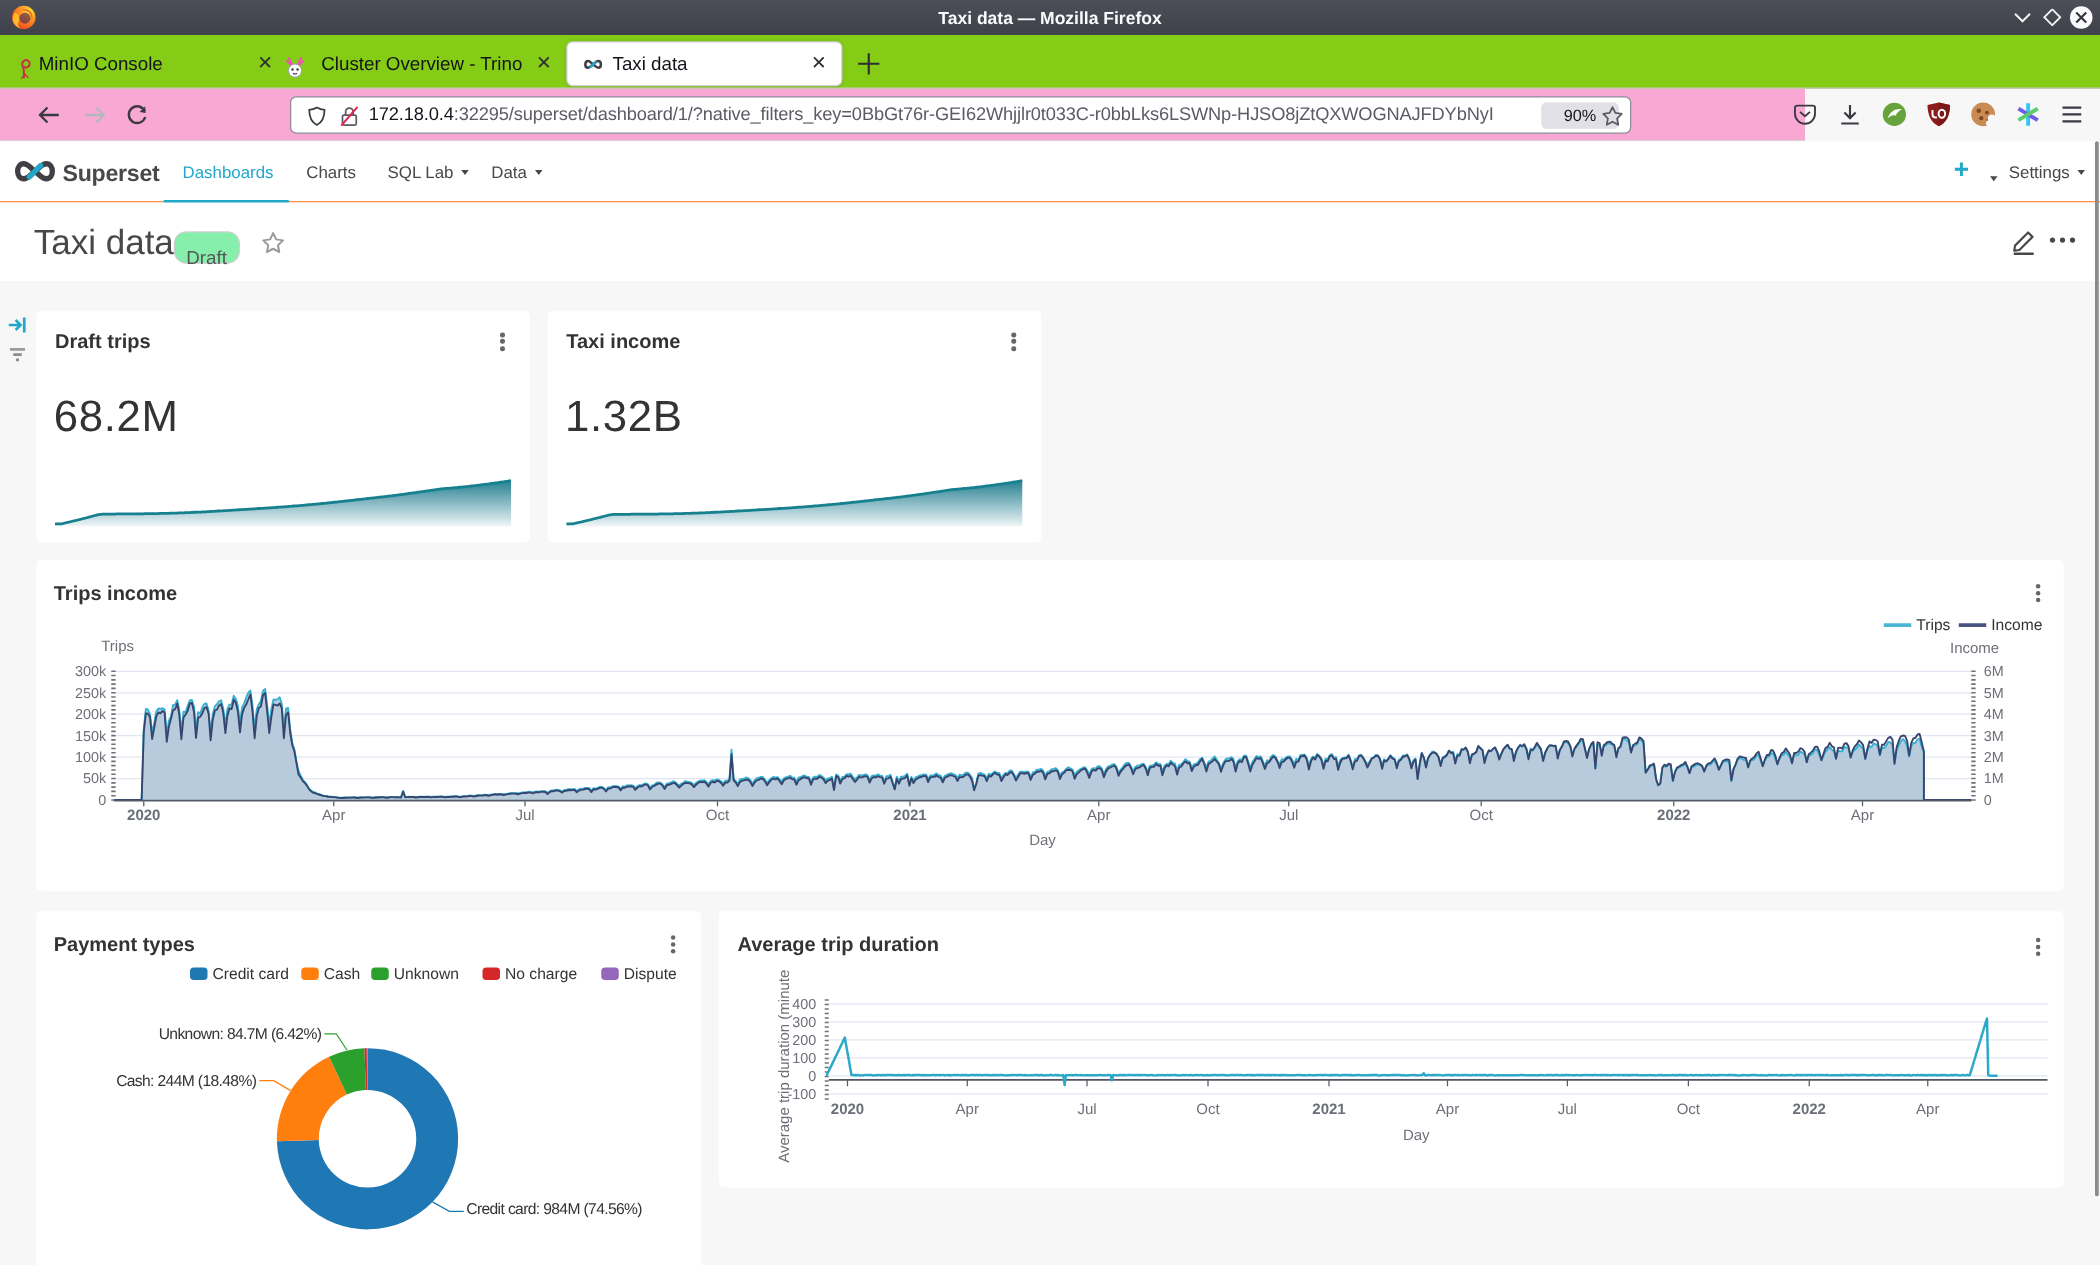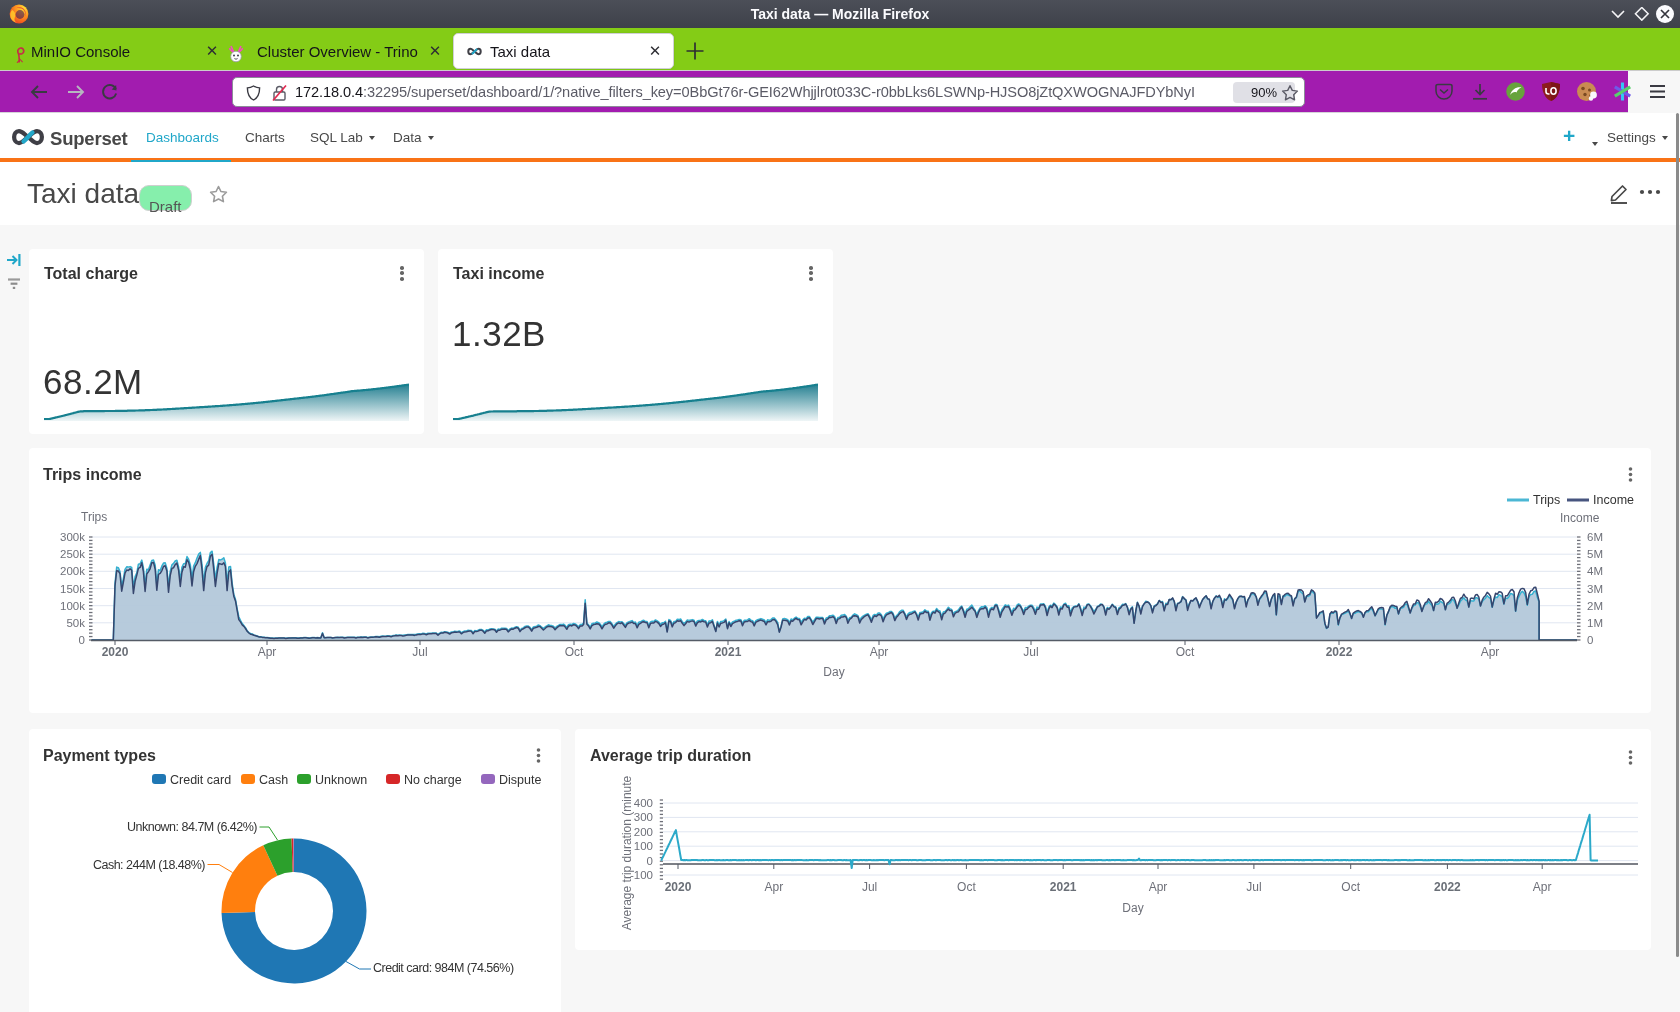--- a/index.html
+++ b/index.html
@@ -12,31 +12,31 @@
   background:linear-gradient(#4c4f58,#3e414a); }
 #titlebar .wtitle { position:absolute; left:0; right:0; top:6px; text-align:center;
   color:#fbfbfe; font-size:14px;font-weight:bold; }
 #tabbar { position:absolute; left:0; top:28px; width:1680px; height:43px;
   background:#84cc16; border-bottom:1px solid #ccc; }
 .tab { position:absolute; top:5px; height:36px; font-size:15px; color:#15141a; }
 .tab .tx { position:absolute; top:10px; }
 .tabclose { position:absolute; top:10px; width:16px; height:16px; color:#2e2e33; font-size:15px; line-height:16px; text-align:center;}
 #activetab { position:absolute; left:453px; top:5px; width:221px; height:36px;
   background:#fff; border:1px solid #d0d0d7; border-radius:5px; box-shadow:0 0 2px rgba(0,0,0,.12); }
-#navbar { position:absolute; left:0; top:71px; width:1628px; height:42px;
-  background:#a21caf; border-bottom:1px solid #d4d4d8; }
+#navbar { position:absolute; left:0; top:71px; width:1444px; height:42px;
+  background:#f9a8d4; border-bottom:1px solid #d4d4d8; }
 #urlbar { position:absolute; left:232px; top:6px; width:1073px; height:30px;
   background:#fff; border:1px solid #8c8c99; border-radius:5px; }
 #urlbar .txt { position:absolute; left:62px; top:6px; font-size:14.6px; letter-spacing:-0.1px; color:#5b5b66; white-space:nowrap; overflow:hidden; width:930px;}
 #urlbar .txt b { color:#15141a; font-weight:400; }
 .zoompill { position:absolute; left:1000px; top:4px; height:21px; padding:0 18px; background:#e0e0e6;
   border-radius:4px; font-size:13px; color:#15141a; line-height:21px; }
 
 #snav { position:absolute; left:0; top:113px; width:1680px; height:49px; background:#fff;
-  border-bottom:4px solid #f97316; }
+  border-bottom:1px solid #f97316; }
 #snav .brand { position:absolute; left:50px; top:15px; font-size:18.5px; font-weight:700; color:#484848; letter-spacing:-0.2px; }
 #snav .mi { position:absolute; top:17px; font-size:13.5px; color:#484848; }
 #snav .mi.act { color:#20a7c9; }
 #snav .under { position:absolute; left:131px; top:46.5px; width:100px; height:3px; background:#20a7c9; }
 .caret { display:inline-block; width:0; height:0; border-left:3.5px solid transparent;
   border-right:3.5px solid transparent; border-top:4.5px solid #484848; margin-left:6px; vertical-align:2px;}
 #shead { position:absolute; left:0; top:162px; width:1680px; height:63px; background:#fff; }
 #shead .t { position:absolute; left:27px; top:16px; font-size:28px; font-weight:500; color:#484848; }
 .draft { position:absolute; left:139px; top:23px; height:19px; padding:12px 9px; border:1px solid #cfcfcf;
   border-radius:10px; background:#86efac; font-size:15px; color:#555; line-height:17px; }
@@ -227,33 +227,33 @@
   <path d="M13.4,1 L13.4,13" stroke="#20a7c9" stroke-width="2.2"></path>
 </svg>
 <svg class="abs" style="left:7px;top:278px" width="14" height="13" viewBox="0 0 14 13">
   <path d="M1,1.5 L13,1.5" stroke="#9a9a9a" stroke-width="2.2"></path>
   <path d="M3.6,5.7 L10.4,5.7" stroke="#8c8c8c" stroke-width="2.2"></path>
   <path d="M5.8,9.9 L8.2,9.9" stroke="#8c8c8c" stroke-width="2.2"></path>
 </svg>
 
 <div class="card" style="left:29px;top:249px;width:395px;height:185px;"></div>
 <div class="card" style="left:438px;top:249px;width:395px;height:185px;"></div>
-<div class="ctitle" style="left:44px;top:265px;">Total charge</div>
+<div class="ctitle" style="left:44px;top:265px;">Draft trips</div>
 <div class="ctitle" style="left:453px;top:265px;">Taxi income</div>
 <div class="kebab" style="left:400px;top:266px;">
     <i></i>
     <i></i>
     <i></i>
   </div>
 <div class="kebab" style="left:809px;top:266px;">
     <i></i>
     <i></i>
     <i></i>
   </div>
-<div class="bignum" style="left:43px;top:314px;margin-top:48px;">68.2M</div>
+<div class="bignum" style="left:43px;top:314px;">68.2M</div>
 <div class="bignum" style="left:452px;top:314px;">1.32B</div>
 <svg width="365" height="41" viewBox="44 383 365 41" style="position:absolute;left:44px;top:383px">
     <defs>
       <linearGradient id="g1" x1="0" y1="0" x2="0" y2="1">
         <stop offset="0" stop-color="#1b7a8c" stop-opacity="0.95"></stop>
         <stop offset="1" stop-color="#1b7a8c" stop-opacity="0.07"></stop>
       </linearGradient>
     </defs>
     <path d="M44.0,421 L44.0,419.0 L44.4,419.0 L44.8,419.0 L45.3,419.0 L45.7,419.0 L46.1,419.0 L46.5,419.0 L47.0,419.0 L47.4,419.0 L47.8,419.0 L48.2,419.0 L48.6,419.0 L49.1,419.0 L49.5,419.0 L49.9,418.9 L50.3,418.8 L50.8,418.7 L51.2,418.6 L51.6,418.5 L52.0,418.4 L52.4,418.3 L52.9,418.2 L53.3,418.1 L53.7,418.0 L54.1,417.9 L54.5,417.8 L55.0,417.7 L55.4,417.7 L55.8,417.5 L56.2,417.4 L56.7,417.3 L57.1,417.2 L57.5,417.1 L57.9,417.0 L58.3,416.9 L58.8,416.8 L59.2,416.7 L59.6,416.6 L60.0,416.5 L60.5,416.4 L60.9,416.3 L61.3,416.2 L61.7,416.1 L62.1,416.0 L62.6,415.9 L63.0,415.8 L63.4,415.7 L63.8,415.6 L64.3,415.5 L64.7,415.4 L65.1,415.3 L65.5,415.1 L65.9,415.0 L66.4,414.9 L66.8,414.8 L67.2,414.7 L67.6,414.6 L68.1,414.5 L68.5,414.4 L68.9,414.3 L69.3,414.2 L69.7,414.1 L70.2,414.0 L70.6,413.8 L71.0,413.7 L71.4,413.6 L71.8,413.5 L72.3,413.4 L72.7,413.3 L73.1,413.2 L73.5,413.1 L74.0,412.9 L74.4,412.8 L74.8,412.7 L75.2,412.6 L75.6,412.5 L76.1,412.4 L76.5,412.3 L76.9,412.2 L77.3,412.0 L77.8,411.9 L78.2,411.9 L78.6,411.7 L79.0,411.6 L79.4,411.6 L79.9,411.5 L80.3,411.4 L80.7,411.4 L81.1,411.4 L81.6,411.3 L82.0,411.3 L82.4,411.3 L82.8,411.3 L83.2,411.3 L83.7,411.2 L84.1,411.2 L84.5,411.2 L84.9,411.2 L85.4,411.2 L85.8,411.2 L86.2,411.2 L86.6,411.2 L87.0,411.2 L87.5,411.2 L87.9,411.2 L88.3,411.2 L88.7,411.2 L89.2,411.2 L89.6,411.2 L90.0,411.2 L90.4,411.2 L90.8,411.2 L91.3,411.2 L91.7,411.2 L92.1,411.2 L92.5,411.2 L92.9,411.1 L93.4,411.1 L93.8,411.1 L94.2,411.1 L94.6,411.1 L95.1,411.1 L95.5,411.1 L95.9,411.1 L96.3,411.1 L96.7,411.1 L97.2,411.1 L97.6,411.1 L98.0,411.1 L98.4,411.1 L98.9,411.1 L99.3,411.1 L99.7,411.1 L100.1,411.1 L100.5,411.1 L101.0,411.1 L101.4,411.1 L101.8,411.1 L102.2,411.1 L102.7,411.1 L103.1,411.1 L103.5,411.1 L103.9,411.1 L104.3,411.1 L104.8,411.0 L105.2,411.0 L105.6,411.0 L106.0,411.0 L106.5,411.0 L106.9,411.0 L107.3,411.0 L107.7,411.0 L108.1,411.0 L108.6,411.0 L109.0,411.0 L109.4,411.0 L109.8,411.0 L110.2,411.0 L110.7,411.0 L111.1,411.0 L111.5,411.0 L111.9,411.0 L112.4,411.0 L112.8,411.0 L113.2,411.0 L113.6,411.0 L114.0,411.0 L114.5,411.0 L114.9,411.0 L115.3,410.9 L115.7,410.9 L116.2,410.9 L116.6,410.9 L117.0,410.9 L117.4,410.9 L117.8,410.9 L118.3,410.9 L118.7,410.9 L119.1,410.9 L119.5,410.9 L120.0,410.9 L120.4,410.9 L120.8,410.9 L121.2,410.9 L121.6,410.9 L122.1,410.9 L122.5,410.8 L122.9,410.8 L123.3,410.8 L123.8,410.8 L124.2,410.8 L124.6,410.8 L125.0,410.8 L125.4,410.8 L125.9,410.8 L126.3,410.8 L126.7,410.8 L127.1,410.8 L127.5,410.7 L128.0,410.7 L128.4,410.7 L128.8,410.7 L129.2,410.7 L129.7,410.7 L130.1,410.7 L130.5,410.7 L130.9,410.7 L131.3,410.7 L131.8,410.7 L132.2,410.6 L132.6,410.6 L133.0,410.6 L133.5,410.6 L133.9,410.6 L134.3,410.6 L134.7,410.6 L135.1,410.6 L135.6,410.5 L136.0,410.5 L136.4,410.5 L136.8,410.5 L137.3,410.5 L137.7,410.5 L138.1,410.5 L138.5,410.5 L138.9,410.4 L139.4,410.4 L139.8,410.4 L140.2,410.4 L140.6,410.4 L141.1,410.4 L141.5,410.4 L141.9,410.4 L142.3,410.3 L142.7,410.3 L143.2,410.3 L143.6,410.3 L144.0,410.3 L144.4,410.3 L144.8,410.3 L145.3,410.2 L145.7,410.2 L146.1,410.2 L146.5,410.2 L147.0,410.2 L147.4,410.2 L147.8,410.1 L148.2,410.1 L148.6,410.1 L149.1,410.1 L149.5,410.1 L149.9,410.1 L150.3,410.0 L150.8,410.0 L151.2,410.0 L151.6,410.0 L152.0,410.0 L152.4,410.0 L152.9,409.9 L153.3,409.9 L153.7,409.9 L154.1,409.9 L154.6,409.9 L155.0,409.8 L155.4,409.8 L155.8,409.8 L156.2,409.8 L156.7,409.8 L157.1,409.7 L157.5,409.7 L157.9,409.7 L158.4,409.7 L158.8,409.7 L159.2,409.6 L159.6,409.6 L160.0,409.6 L160.5,409.6 L160.9,409.6 L161.3,409.6 L161.7,409.5 L162.2,409.5 L162.6,409.5 L163.0,409.5 L163.4,409.4 L163.8,409.4 L164.3,409.4 L164.7,409.4 L165.1,409.4 L165.5,409.3 L165.9,409.3 L166.4,409.3 L166.8,409.3 L167.2,409.2 L167.6,409.2 L168.1,409.2 L168.5,409.1 L168.9,409.1 L169.3,409.1 L169.7,409.1 L170.2,409.1 L170.6,409.0 L171.0,409.0 L171.4,409.0 L171.9,409.0 L172.3,408.9 L172.7,408.9 L173.1,408.9 L173.5,408.9 L174.0,408.8 L174.4,408.8 L174.8,408.8 L175.2,408.8 L175.7,408.7 L176.1,408.7 L176.5,408.7 L176.9,408.7 L177.3,408.6 L177.8,408.6 L178.2,408.6 L178.6,408.6 L179.0,408.5 L179.5,408.5 L179.9,408.5 L180.3,408.5 L180.7,408.4 L181.1,408.4 L181.6,408.4 L182.0,408.4 L182.4,408.3 L182.8,408.3 L183.2,408.3 L183.7,408.3 L184.1,408.2 L184.5,408.2 L184.9,408.2 L185.4,408.2 L185.8,408.1 L186.2,408.1 L186.6,408.1 L187.0,408.0 L187.5,408.0 L187.9,408.0 L188.3,408.0 L188.7,407.9 L189.2,407.9 L189.6,407.9 L190.0,407.9 L190.4,407.9 L190.8,407.8 L191.3,407.8 L191.7,407.8 L192.1,407.7 L192.5,407.7 L193.0,407.7 L193.4,407.7 L193.8,407.6 L194.2,407.6 L194.6,407.6 L195.1,407.5 L195.5,407.5 L195.9,407.5 L196.3,407.5 L196.8,407.4 L197.2,407.4 L197.6,407.4 L198.0,407.4 L198.4,407.3 L198.9,407.3 L199.3,407.3 L199.7,407.2 L200.1,407.2 L200.5,407.2 L201.0,407.2 L201.4,407.2 L201.8,407.1 L202.2,407.1 L202.7,407.1 L203.1,407.1 L203.5,407.0 L203.9,407.0 L204.3,407.0 L204.8,406.9 L205.2,406.9 L205.6,406.9 L206.0,406.9 L206.5,406.8 L206.9,406.8 L207.3,406.8 L207.7,406.8 L208.1,406.7 L208.6,406.7 L209.0,406.7 L209.4,406.6 L209.8,406.6 L210.3,406.6 L210.7,406.6 L211.1,406.5 L211.5,406.5 L211.9,406.5 L212.4,406.4 L212.8,406.4 L213.2,406.4 L213.6,406.4 L214.1,406.3 L214.5,406.3 L214.9,406.3 L215.3,406.2 L215.7,406.2 L216.2,406.2 L216.6,406.2 L217.0,406.1 L217.4,406.1 L217.8,406.1 L218.3,406.1 L218.7,406.0 L219.1,406.0 L219.5,406.0 L220.0,406.0 L220.4,405.9 L220.8,405.9 L221.2,405.9 L221.6,405.8 L222.1,405.8 L222.5,405.8 L222.9,405.7 L223.3,405.7 L223.8,405.7 L224.2,405.6 L224.6,405.6 L225.0,405.6 L225.4,405.5 L225.9,405.5 L226.3,405.5 L226.7,405.5 L227.1,405.4 L227.6,405.4 L228.0,405.4 L228.4,405.3 L228.8,405.3 L229.2,405.3 L229.7,405.2 L230.1,405.2 L230.5,405.2 L230.9,405.1 L231.4,405.1 L231.8,405.1 L232.2,405.0 L232.6,405.0 L233.0,405.0 L233.5,404.9 L233.9,404.9 L234.3,404.9 L234.7,404.8 L235.2,404.8 L235.6,404.8 L236.0,404.7 L236.4,404.7 L236.8,404.7 L237.3,404.6 L237.7,404.6 L238.1,404.6 L238.5,404.5 L238.9,404.5 L239.4,404.5 L239.8,404.4 L240.2,404.4 L240.6,404.4 L241.1,404.3 L241.5,404.3 L241.9,404.2 L242.3,404.2 L242.7,404.2 L243.2,404.1 L243.6,404.1 L244.0,404.1 L244.4,404.0 L244.9,404.0 L245.3,403.9 L245.7,403.9 L246.1,403.9 L246.5,403.8 L247.0,403.8 L247.4,403.8 L247.8,403.7 L248.2,403.7 L248.7,403.6 L249.1,403.6 L249.5,403.6 L249.9,403.5 L250.3,403.5 L250.8,403.4 L251.2,403.4 L251.6,403.4 L252.0,403.3 L252.5,403.3 L252.9,403.3 L253.3,403.2 L253.7,403.2 L254.1,403.1 L254.6,403.1 L255.0,403.0 L255.4,403.0 L255.8,403.0 L256.2,402.9 L256.7,402.9 L257.1,402.8 L257.5,402.8 L257.9,402.8 L258.4,402.7 L258.8,402.7 L259.2,402.6 L259.6,402.6 L260.0,402.6 L260.5,402.5 L260.9,402.5 L261.3,402.4 L261.7,402.4 L262.2,402.3 L262.6,402.3 L263.0,402.3 L263.4,402.2 L263.8,402.2 L264.3,402.1 L264.7,402.1 L265.1,402.0 L265.5,402.0 L266.0,401.9 L266.4,401.9 L266.8,401.8 L267.2,401.8 L267.6,401.8 L268.1,401.7 L268.5,401.7 L268.9,401.6 L269.3,401.6 L269.8,401.5 L270.2,401.5 L270.6,401.4 L271.0,401.4 L271.4,401.3 L271.9,401.3 L272.3,401.2 L272.7,401.2 L273.1,401.2 L273.5,401.1 L274.0,401.1 L274.4,401.0 L274.8,401.0 L275.2,400.9 L275.7,400.9 L276.1,400.8 L276.5,400.8 L276.9,400.7 L277.3,400.7 L277.8,400.6 L278.2,400.6 L278.6,400.5 L279.0,400.5 L279.5,400.5 L279.9,400.4 L280.3,400.4 L280.7,400.3 L281.1,400.3 L281.6,400.2 L282.0,400.2 L282.4,400.1 L282.8,400.1 L283.3,400.0 L283.7,400.0 L284.1,399.9 L284.5,399.9 L284.9,399.8 L285.4,399.8 L285.8,399.7 L286.2,399.7 L286.6,399.6 L287.1,399.6 L287.5,399.5 L287.9,399.5 L288.3,399.5 L288.7,399.4 L289.2,399.4 L289.6,399.3 L290.0,399.3 L290.4,399.2 L290.8,399.2 L291.3,399.1 L291.7,399.1 L292.1,399.0 L292.5,399.0 L293.0,398.9 L293.4,398.9 L293.8,398.8 L294.2,398.8 L294.6,398.7 L295.1,398.7 L295.5,398.6 L295.9,398.6 L296.3,398.5 L296.8,398.5 L297.2,398.5 L297.6,398.4 L298.0,398.4 L298.4,398.3 L298.9,398.3 L299.3,398.2 L299.7,398.2 L300.1,398.1 L300.6,398.1 L301.0,398.0 L301.4,398.0 L301.8,397.9 L302.2,397.9 L302.7,397.8 L303.1,397.8 L303.5,397.7 L303.9,397.7 L304.4,397.6 L304.8,397.6 L305.2,397.5 L305.6,397.5 L306.0,397.5 L306.5,397.4 L306.9,397.4 L307.3,397.3 L307.7,397.3 L308.2,397.2 L308.6,397.2 L309.0,397.1 L309.4,397.1 L309.8,397.0 L310.3,397.0 L310.7,396.9 L311.1,396.9 L311.5,396.8 L311.9,396.8 L312.4,396.7 L312.8,396.7 L313.2,396.6 L313.6,396.6 L314.1,396.5 L314.5,396.5 L314.9,396.4 L315.3,396.4 L315.7,396.3 L316.2,396.2 L316.6,396.2 L317.0,396.1 L317.4,396.1 L317.9,396.0 L318.3,396.0 L318.7,395.9 L319.1,395.9 L319.5,395.8 L320.0,395.7 L320.4,395.7 L320.8,395.6 L321.2,395.6 L321.7,395.5 L322.1,395.5 L322.5,395.4 L322.9,395.4 L323.3,395.3 L323.8,395.3 L324.2,395.2 L324.6,395.1 L325.0,395.1 L325.5,395.0 L325.9,395.0 L326.3,394.9 L326.7,394.8 L327.1,394.8 L327.6,394.7 L328.0,394.7 L328.4,394.6 L328.8,394.5 L329.2,394.5 L329.7,394.4 L330.1,394.4 L330.5,394.3 L330.9,394.2 L331.4,394.2 L331.8,394.1 L332.2,394.1 L332.6,394.0 L333.0,394.0 L333.5,393.9 L333.9,393.8 L334.3,393.8 L334.7,393.7 L335.2,393.7 L335.6,393.6 L336.0,393.5 L336.4,393.5 L336.8,393.4 L337.3,393.3 L337.7,393.3 L338.1,393.2 L338.5,393.2 L339.0,393.1 L339.4,393.0 L339.8,393.0 L340.2,392.9 L340.6,392.9 L341.1,392.8 L341.5,392.7 L341.9,392.7 L342.3,392.6 L342.8,392.6 L343.2,392.5 L343.6,392.4 L344.0,392.4 L344.4,392.3 L344.9,392.3 L345.3,392.2 L345.7,392.1 L346.1,392.1 L346.5,392.0 L347.0,392.0 L347.4,391.9 L347.8,391.8 L348.2,391.8 L348.7,391.7 L349.1,391.6 L349.5,391.6 L349.9,391.5 L350.3,391.4 L350.8,391.4 L351.2,391.3 L351.6,391.2 L352.0,391.2 L352.5,391.1 L352.9,391.1 L353.3,391.0 L353.7,391.0 L354.1,391.0 L354.6,390.9 L355.0,390.9 L355.4,390.9 L355.8,390.9 L356.3,390.8 L356.7,390.8 L357.1,390.7 L357.5,390.7 L357.9,390.7 L358.4,390.6 L358.8,390.6 L359.2,390.6 L359.6,390.5 L360.1,390.5 L360.5,390.5 L360.9,390.4 L361.3,390.4 L361.7,390.3 L362.2,390.3 L362.6,390.3 L363.0,390.2 L363.4,390.2 L363.8,390.1 L364.3,390.1 L364.7,390.1 L365.1,390.0 L365.5,390.0 L366.0,390.0 L366.4,389.9 L366.8,389.9 L367.2,389.8 L367.6,389.8 L368.1,389.8 L368.5,389.7 L368.9,389.7 L369.3,389.6 L369.8,389.6 L370.2,389.6 L370.6,389.5 L371.0,389.5 L371.4,389.4 L371.9,389.4 L372.3,389.3 L372.7,389.3 L373.1,389.2 L373.6,389.2 L374.0,389.2 L374.4,389.1 L374.8,389.1 L375.2,389.0 L375.7,389.0 L376.1,388.9 L376.5,388.9 L376.9,388.8 L377.4,388.8 L377.8,388.7 L378.2,388.7 L378.6,388.6 L379.0,388.6 L379.5,388.5 L379.9,388.5 L380.3,388.4 L380.7,388.4 L381.2,388.3 L381.6,388.3 L382.0,388.2 L382.4,388.2 L382.8,388.1 L383.3,388.1 L383.7,388.0 L384.1,388.0 L384.5,387.9 L384.9,387.9 L385.4,387.8 L385.8,387.8 L386.2,387.7 L386.6,387.7 L387.1,387.6 L387.5,387.5 L387.9,387.5 L388.3,387.4 L388.7,387.4 L389.2,387.3 L389.6,387.3 L390.0,387.2 L390.4,387.2 L390.9,387.1 L391.3,387.0 L391.7,387.0 L392.1,386.9 L392.5,386.9 L393.0,386.8 L393.4,386.8 L393.8,386.7 L394.2,386.6 L394.7,386.6 L395.1,386.5 L395.5,386.5 L395.9,386.4 L396.3,386.3 L396.8,386.3 L397.2,386.2 L397.6,386.2 L398.0,386.1 L398.5,386.1 L398.9,386.0 L399.3,385.9 L399.7,385.9 L400.1,385.8 L400.6,385.8 L401.0,385.7 L401.4,385.6 L401.8,385.6 L402.2,385.5 L402.7,385.4 L403.1,385.4 L403.5,385.3 L403.9,385.3 L404.4,385.2 L404.8,385.1 L405.2,385.1 L405.6,385.0 L406.0,385.0 L406.5,384.9 L406.9,384.8 L407.3,384.8 L407.7,384.7 L408.2,384.6 L408.6,384.6 L409.0,384.5 L409.0,421 Z" fill="url(#g1)"></path>
     <polyline points="44.0,419.0 44.4,419.0 44.8,419.0 45.3,419.0 45.7,419.0 46.1,419.0 46.5,419.0 47.0,419.0 47.4,419.0 47.8,419.0 48.2,419.0 48.6,419.0 49.1,419.0 49.5,419.0 49.9,418.9 50.3,418.8 50.8,418.7 51.2,418.6 51.6,418.5 52.0,418.4 52.4,418.3 52.9,418.2 53.3,418.1 53.7,418.0 54.1,417.9 54.5,417.8 55.0,417.7 55.4,417.7 55.8,417.5 56.2,417.4 56.7,417.3 57.1,417.2 57.5,417.1 57.9,417.0 58.3,416.9 58.8,416.8 59.2,416.7 59.6,416.6 60.0,416.5 60.5,416.4 60.9,416.3 61.3,416.2 61.7,416.1 62.1,416.0 62.6,415.9 63.0,415.8 63.4,415.7 63.8,415.6 64.3,415.5 64.7,415.4 65.1,415.3 65.5,415.1 65.9,415.0 66.4,414.9 66.8,414.8 67.2,414.7 67.6,414.6 68.1,414.5 68.5,414.4 68.9,414.3 69.3,414.2 69.7,414.1 70.2,414.0 70.6,413.8 71.0,413.7 71.4,413.6 71.8,413.5 72.3,413.4 72.7,413.3 73.1,413.2 73.5,413.1 74.0,412.9 74.4,412.8 74.8,412.7 75.2,412.6 75.6,412.5 76.1,412.4 76.5,412.3 76.9,412.2 77.3,412.0 77.8,411.9 78.2,411.9 78.6,411.7 79.0,411.6 79.4,411.6 79.9,411.5 80.3,411.4 80.7,411.4 81.1,411.4 81.6,411.3 82.0,411.3 82.4,411.3 82.8,411.3 83.2,411.3 83.7,411.2 84.1,411.2 84.5,411.2 84.9,411.2 85.4,411.2 85.8,411.2 86.2,411.2 86.6,411.2 87.0,411.2 87.5,411.2 87.9,411.2 88.3,411.2 88.7,411.2 89.2,411.2 89.6,411.2 90.0,411.2 90.4,411.2 90.8,411.2 91.3,411.2 91.7,411.2 92.1,411.2 92.5,411.2 92.9,411.1 93.4,411.1 93.8,411.1 94.2,411.1 94.6,411.1 95.1,411.1 95.5,411.1 95.9,411.1 96.3,411.1 96.7,411.1 97.2,411.1 97.6,411.1 98.0,411.1 98.4,411.1 98.9,411.1 99.3,411.1 99.7,411.1 100.1,411.1 100.5,411.1 101.0,411.1 101.4,411.1 101.8,411.1 102.2,411.1 102.7,411.1 103.1,411.1 103.5,411.1 103.9,411.1 104.3,411.1 104.8,411.0 105.2,411.0 105.6,411.0 106.0,411.0 106.5,411.0 106.9,411.0 107.3,411.0 107.7,411.0 108.1,411.0 108.6,411.0 109.0,411.0 109.4,411.0 109.8,411.0 110.2,411.0 110.7,411.0 111.1,411.0 111.5,411.0 111.9,411.0 112.4,411.0 112.8,411.0 113.2,411.0 113.6,411.0 114.0,411.0 114.5,411.0 114.9,411.0 115.3,410.9 115.7,410.9 116.2,410.9 116.6,410.9 117.0,410.9 117.4,410.9 117.8,410.9 118.3,410.9 118.7,410.9 119.1,410.9 119.5,410.9 120.0,410.9 120.4,410.9 120.8,410.9 121.2,410.9 121.6,410.9 122.1,410.9 122.5,410.8 122.9,410.8 123.3,410.8 123.8,410.8 124.2,410.8 124.6,410.8 125.0,410.8 125.4,410.8 125.9,410.8 126.3,410.8 126.7,410.8 127.1,410.8 127.5,410.7 128.0,410.7 128.4,410.7 128.8,410.7 129.2,410.7 129.7,410.7 130.1,410.7 130.5,410.7 130.9,410.7 131.3,410.7 131.8,410.7 132.2,410.6 132.6,410.6 133.0,410.6 133.5,410.6 133.9,410.6 134.3,410.6 134.7,410.6 135.1,410.6 135.6,410.5 136.0,410.5 136.4,410.5 136.8,410.5 137.3,410.5 137.7,410.5 138.1,410.5 138.5,410.5 138.9,410.4 139.4,410.4 139.8,410.4 140.2,410.4 140.6,410.4 141.1,410.4 141.5,410.4 141.9,410.4 142.3,410.3 142.7,410.3 143.2,410.3 143.6,410.3 144.0,410.3 144.4,410.3 144.8,410.3 145.3,410.2 145.7,410.2 146.1,410.2 146.5,410.2 147.0,410.2 147.4,410.2 147.8,410.1 148.2,410.1 148.6,410.1 149.1,410.1 149.5,410.1 149.9,410.1 150.3,410.0 150.8,410.0 151.2,410.0 151.6,410.0 152.0,410.0 152.4,410.0 152.9,409.9 153.3,409.9 153.7,409.9 154.1,409.9 154.6,409.9 155.0,409.8 155.4,409.8 155.8,409.8 156.2,409.8 156.7,409.8 157.1,409.7 157.5,409.7 157.9,409.7 158.4,409.7 158.8,409.7 159.2,409.6 159.6,409.6 160.0,409.6 160.5,409.6 160.9,409.6 161.3,409.6 161.7,409.5 162.2,409.5 162.6,409.5 163.0,409.5 163.4,409.4 163.8,409.4 164.3,409.4 164.7,409.4 165.1,409.4 165.5,409.3 165.9,409.3 166.4,409.3 166.8,409.3 167.2,409.2 167.6,409.2 168.1,409.2 168.5,409.1 168.9,409.1 169.3,409.1 169.7,409.1 170.2,409.1 170.6,409.0 171.0,409.0 171.4,409.0 171.9,409.0 172.3,408.9 172.7,408.9 173.1,408.9 173.5,408.9 174.0,408.8 174.4,408.8 174.8,408.8 175.2,408.8 175.7,408.7 176.1,408.7 176.5,408.7 176.9,408.7 177.3,408.6 177.8,408.6 178.2,408.6 178.6,408.6 179.0,408.5 179.5,408.5 179.9,408.5 180.3,408.5 180.7,408.4 181.1,408.4 181.6,408.4 182.0,408.4 182.4,408.3 182.8,408.3 183.2,408.3 183.7,408.3 184.1,408.2 184.5,408.2 184.9,408.2 185.4,408.2 185.8,408.1 186.2,408.1 186.6,408.1 187.0,408.0 187.5,408.0 187.9,408.0 188.3,408.0 188.7,407.9 189.2,407.9 189.6,407.9 190.0,407.9 190.4,407.9 190.8,407.8 191.3,407.8 191.7,407.8 192.1,407.7 192.5,407.7 193.0,407.7 193.4,407.7 193.8,407.6 194.2,407.6 194.6,407.6 195.1,407.5 195.5,407.5 195.9,407.5 196.3,407.5 196.8,407.4 197.2,407.4 197.6,407.4 198.0,407.4 198.4,407.3 198.9,407.3 199.3,407.3 199.7,407.2 200.1,407.2 200.5,407.2 201.0,407.2 201.4,407.2 201.8,407.1 202.2,407.1 202.7,407.1 203.1,407.1 203.5,407.0 203.9,407.0 204.3,407.0 204.8,406.9 205.2,406.9 205.6,406.9 206.0,406.9 206.5,406.8 206.9,406.8 207.3,406.8 207.7,406.8 208.1,406.7 208.6,406.7 209.0,406.7 209.4,406.6 209.8,406.6 210.3,406.6 210.7,406.6 211.1,406.5 211.5,406.5 211.9,406.5 212.4,406.4 212.8,406.4 213.2,406.4 213.6,406.4 214.1,406.3 214.5,406.3 214.9,406.3 215.3,406.2 215.7,406.2 216.2,406.2 216.6,406.2 217.0,406.1 217.4,406.1 217.8,406.1 218.3,406.1 218.7,406.0 219.1,406.0 219.5,406.0 220.0,406.0 220.4,405.9 220.8,405.9 221.2,405.9 221.6,405.8 222.1,405.8 222.5,405.8 222.9,405.7 223.3,405.7 223.8,405.7 224.2,405.6 224.6,405.6 225.0,405.6 225.4,405.5 225.9,405.5 226.3,405.5 226.7,405.5 227.1,405.4 227.6,405.4 228.0,405.4 228.4,405.3 228.8,405.3 229.2,405.3 229.7,405.2 230.1,405.2 230.5,405.2 230.9,405.1 231.4,405.1 231.8,405.1 232.2,405.0 232.6,405.0 233.0,405.0 233.5,404.9 233.9,404.9 234.3,404.9 234.7,404.8 235.2,404.8 235.6,404.8 236.0,404.7 236.4,404.7 236.8,404.7 237.3,404.6 237.7,404.6 238.1,404.6 238.5,404.5 238.9,404.5 239.4,404.5 239.8,404.4 240.2,404.4 240.6,404.4 241.1,404.3 241.5,404.3 241.9,404.2 242.3,404.2 242.7,404.2 243.2,404.1 243.6,404.1 244.0,404.1 244.4,404.0 244.9,404.0 245.3,403.9 245.7,403.9 246.1,403.9 246.5,403.8 247.0,403.8 247.4,403.8 247.8,403.7 248.2,403.7 248.7,403.6 249.1,403.6 249.5,403.6 249.9,403.5 250.3,403.5 250.8,403.4 251.2,403.4 251.6,403.4 252.0,403.3 252.5,403.3 252.9,403.3 253.3,403.2 253.7,403.2 254.1,403.1 254.6,403.1 255.0,403.0 255.4,403.0 255.8,403.0 256.2,402.9 256.7,402.9 257.1,402.8 257.5,402.8 257.9,402.8 258.4,402.7 258.8,402.7 259.2,402.6 259.6,402.6 260.0,402.6 260.5,402.5 260.9,402.5 261.3,402.4 261.7,402.4 262.2,402.3 262.6,402.3 263.0,402.3 263.4,402.2 263.8,402.2 264.3,402.1 264.7,402.1 265.1,402.0 265.5,402.0 266.0,401.9 266.4,401.9 266.8,401.8 267.2,401.8 267.6,401.8 268.1,401.7 268.5,401.7 268.9,401.6 269.3,401.6 269.8,401.5 270.2,401.5 270.6,401.4 271.0,401.4 271.4,401.3 271.9,401.3 272.3,401.2 272.7,401.2 273.1,401.2 273.5,401.1 274.0,401.1 274.4,401.0 274.8,401.0 275.2,400.9 275.7,400.9 276.1,400.8 276.5,400.8 276.9,400.7 277.3,400.7 277.8,400.6 278.2,400.6 278.6,400.5 279.0,400.5 279.5,400.5 279.9,400.4 280.3,400.4 280.7,400.3 281.1,400.3 281.6,400.2 282.0,400.2 282.4,400.1 282.8,400.1 283.3,400.0 283.7,400.0 284.1,399.9 284.5,399.9 284.9,399.8 285.4,399.8 285.8,399.7 286.2,399.7 286.6,399.6 287.1,399.6 287.5,399.5 287.9,399.5 288.3,399.5 288.7,399.4 289.2,399.4 289.6,399.3 290.0,399.3 290.4,399.2 290.8,399.2 291.3,399.1 291.7,399.1 292.1,399.0 292.5,399.0 293.0,398.9 293.4,398.9 293.8,398.8 294.2,398.8 294.6,398.7 295.1,398.7 295.5,398.6 295.9,398.6 296.3,398.5 296.8,398.5 297.2,398.5 297.6,398.4 298.0,398.4 298.4,398.3 298.9,398.3 299.3,398.2 299.7,398.2 300.1,398.1 300.6,398.1 301.0,398.0 301.4,398.0 301.8,397.9 302.2,397.9 302.7,397.8 303.1,397.8 303.5,397.7 303.9,397.7 304.4,397.6 304.8,397.6 305.2,397.5 305.6,397.5 306.0,397.5 306.5,397.4 306.9,397.4 307.3,397.3 307.7,397.3 308.2,397.2 308.6,397.2 309.0,397.1 309.4,397.1 309.8,397.0 310.3,397.0 310.7,396.9 311.1,396.9 311.5,396.8 311.9,396.8 312.4,396.7 312.8,396.7 313.2,396.6 313.6,396.6 314.1,396.5 314.5,396.5 314.9,396.4 315.3,396.4 315.7,396.3 316.2,396.2 316.6,396.2 317.0,396.1 317.4,396.1 317.9,396.0 318.3,396.0 318.7,395.9 319.1,395.9 319.5,395.8 320.0,395.7 320.4,395.7 320.8,395.6 321.2,395.6 321.7,395.5 322.1,395.5 322.5,395.4 322.9,395.4 323.3,395.3 323.8,395.3 324.2,395.2 324.6,395.1 325.0,395.1 325.5,395.0 325.9,395.0 326.3,394.9 326.7,394.8 327.1,394.8 327.6,394.7 328.0,394.7 328.4,394.6 328.8,394.5 329.2,394.5 329.7,394.4 330.1,394.4 330.5,394.3 330.9,394.2 331.4,394.2 331.8,394.1 332.2,394.1 332.6,394.0 333.0,394.0 333.5,393.9 333.9,393.8 334.3,393.8 334.7,393.7 335.2,393.7 335.6,393.6 336.0,393.5 336.4,393.5 336.8,393.4 337.3,393.3 337.7,393.3 338.1,393.2 338.5,393.2 339.0,393.1 339.4,393.0 339.8,393.0 340.2,392.9 340.6,392.9 341.1,392.8 341.5,392.7 341.9,392.7 342.3,392.6 342.8,392.6 343.2,392.5 343.6,392.4 344.0,392.4 344.4,392.3 344.9,392.3 345.3,392.2 345.7,392.1 346.1,392.1 346.5,392.0 347.0,392.0 347.4,391.9 347.8,391.8 348.2,391.8 348.7,391.7 349.1,391.6 349.5,391.6 349.9,391.5 350.3,391.4 350.8,391.4 351.2,391.3 351.6,391.2 352.0,391.2 352.5,391.1 352.9,391.1 353.3,391.0 353.7,391.0 354.1,391.0 354.6,390.9 355.0,390.9 355.4,390.9 355.8,390.9 356.3,390.8 356.7,390.8 357.1,390.7 357.5,390.7 357.9,390.7 358.4,390.6 358.8,390.6 359.2,390.6 359.6,390.5 360.1,390.5 360.5,390.5 360.9,390.4 361.3,390.4 361.7,390.3 362.2,390.3 362.6,390.3 363.0,390.2 363.4,390.2 363.8,390.1 364.3,390.1 364.7,390.1 365.1,390.0 365.5,390.0 366.0,390.0 366.4,389.9 366.8,389.9 367.2,389.8 367.6,389.8 368.1,389.8 368.5,389.7 368.9,389.7 369.3,389.6 369.8,389.6 370.2,389.6 370.6,389.5 371.0,389.5 371.4,389.4 371.9,389.4 372.3,389.3 372.7,389.3 373.1,389.2 373.6,389.2 374.0,389.2 374.4,389.1 374.8,389.1 375.2,389.0 375.7,389.0 376.1,388.9 376.5,388.9 376.9,388.8 377.4,388.8 377.8,388.7 378.2,388.7 378.6,388.6 379.0,388.6 379.5,388.5 379.9,388.5 380.3,388.4 380.7,388.4 381.2,388.3 381.6,388.3 382.0,388.2 382.4,388.2 382.8,388.1 383.3,388.1 383.7,388.0 384.1,388.0 384.5,387.9 384.9,387.9 385.4,387.8 385.8,387.8 386.2,387.7 386.6,387.7 387.1,387.6 387.5,387.5 387.9,387.5 388.3,387.4 388.7,387.4 389.2,387.3 389.6,387.3 390.0,387.2 390.4,387.2 390.9,387.1 391.3,387.0 391.7,387.0 392.1,386.9 392.5,386.9 393.0,386.8 393.4,386.8 393.8,386.7 394.2,386.6 394.7,386.6 395.1,386.5 395.5,386.5 395.9,386.4 396.3,386.3 396.8,386.3 397.2,386.2 397.6,386.2 398.0,386.1 398.5,386.1 398.9,386.0 399.3,385.9 399.7,385.9 400.1,385.8 400.6,385.8 401.0,385.7 401.4,385.6 401.8,385.6 402.2,385.5 402.7,385.4 403.1,385.4 403.5,385.3 403.9,385.3 404.4,385.2 404.8,385.1 405.2,385.1 405.6,385.0 406.0,385.0 406.5,384.9 406.9,384.8 407.3,384.8 407.7,384.7 408.2,384.6 408.6,384.6 409.0,384.5" fill="none" stroke="#17808f" stroke-width="2.2"></polyline>

